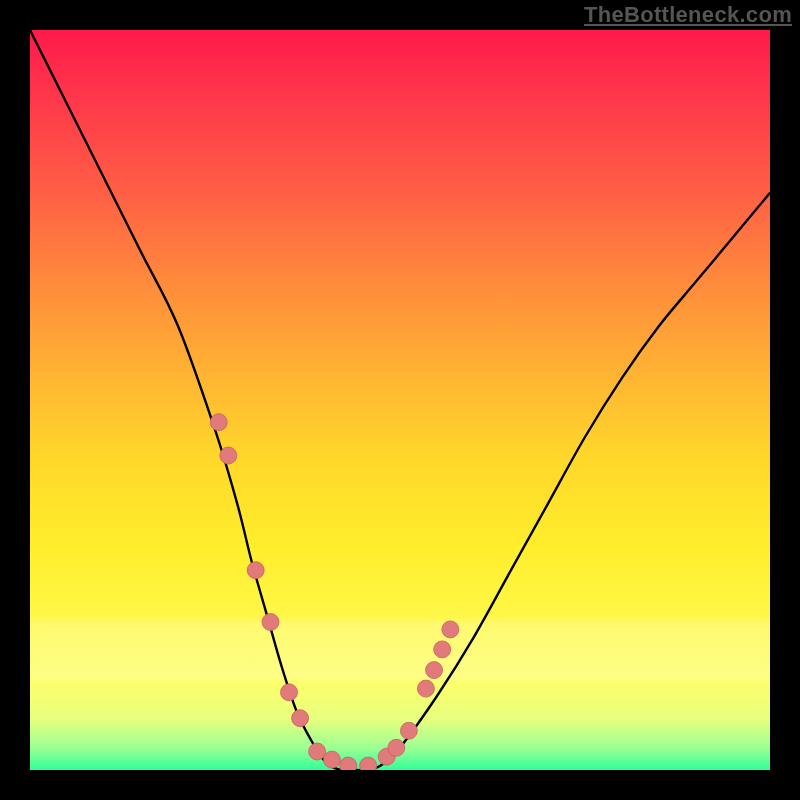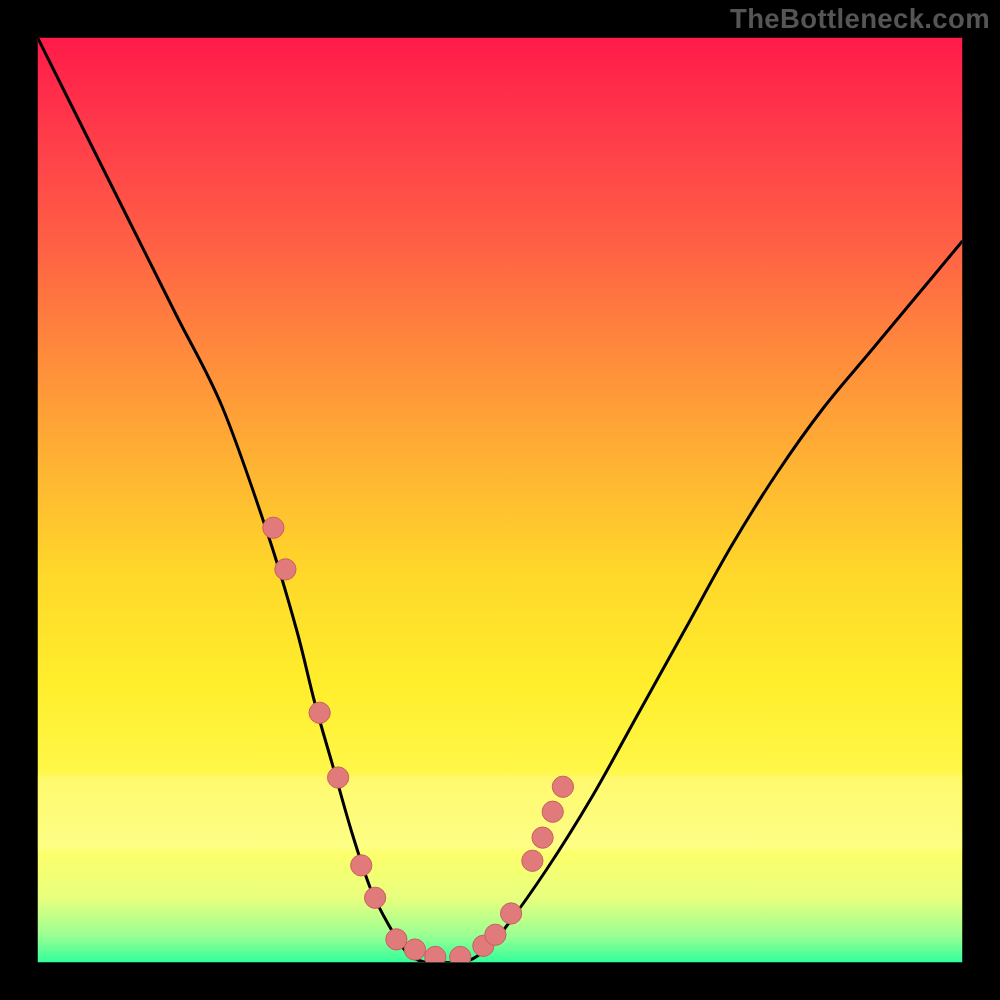--- a/index.html
+++ b/index.html
@@ -13,20 +13,21 @@
   .watermark {
     position: absolute;
     top: 2px;
     right: 8px;
     font-family: Arial, Helvetica, sans-serif;
     font-size: 22px;
     font-weight: 600;
     color: #555;
     letter-spacing: 0.3px;
     z-index: 20;
+    text-decoration: underline;
   }
   .plot-area {
     position: absolute;
     left: 30px;
     top: 30px;
     width: 740px;
     height: 740px;
     overflow: hidden;
   }
   .gradient-bg {

